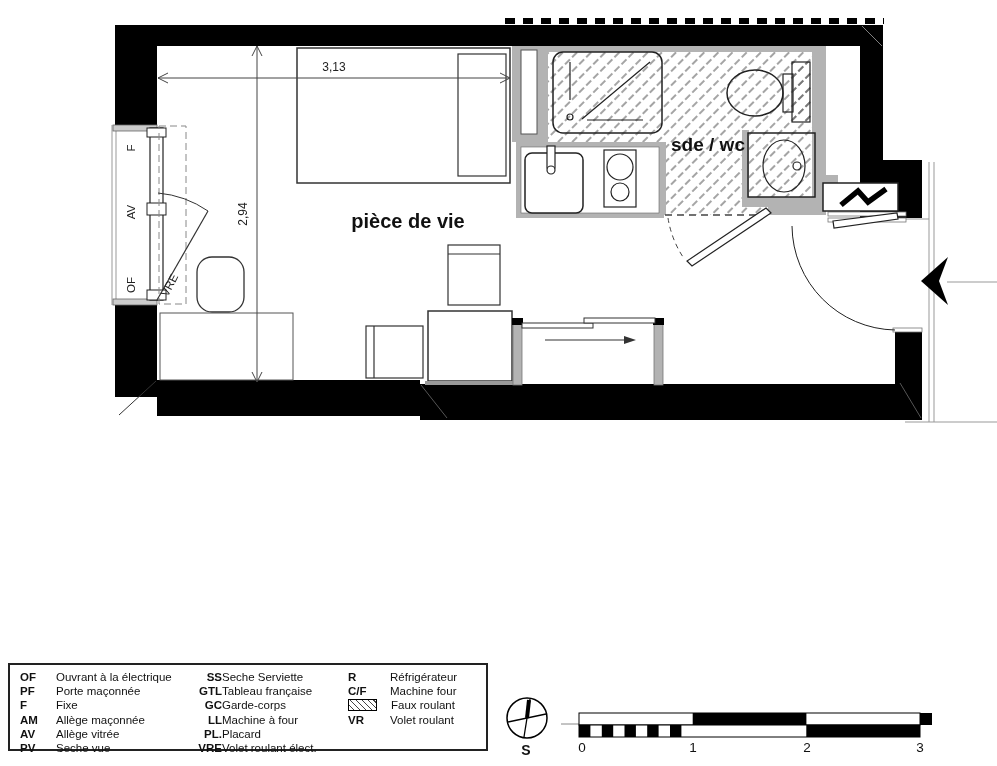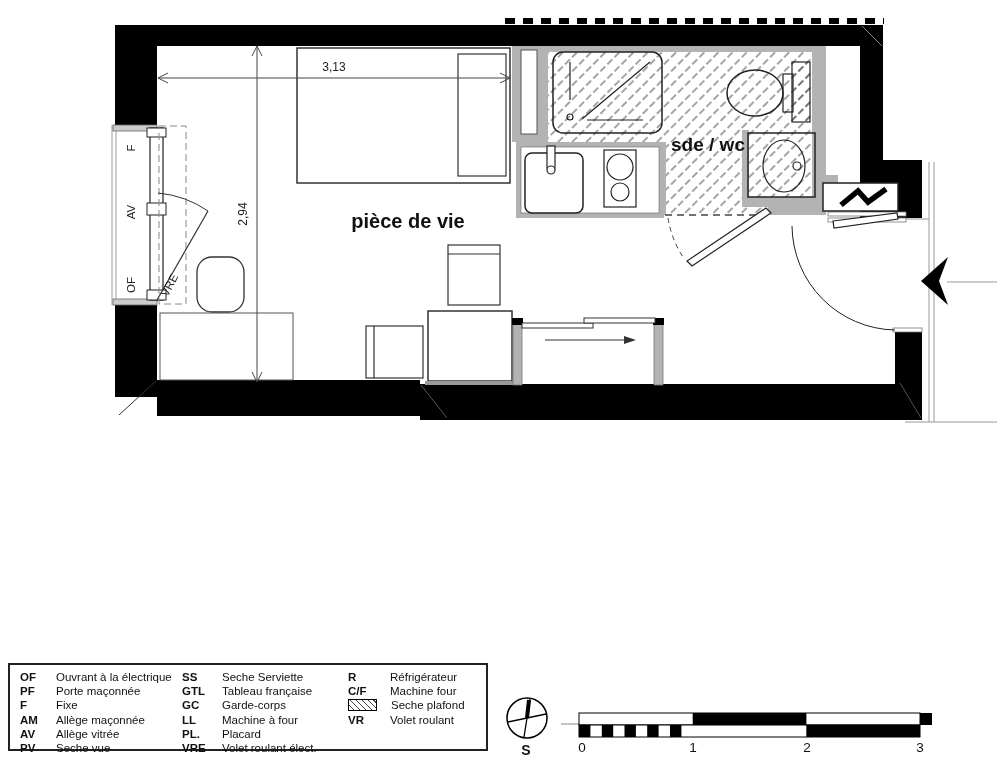--- a/index.html
+++ b/index.html
@@ -7,21 +7,21 @@
   #plan{position:absolute;left:0;top:0;}
   .plan-label{font-weight:bold;fill:#111;}
   .dim-text{fill:#222;}
   .win-label{fill:#222;}
   
   #legend{position:absolute;left:8px;top:663px;width:480px;height:88px;border:2px solid #222;box-sizing:border-box;background:#fff;}
   .lcol{position:absolute;top:5px;}
   .lrow{display:flex;align-items:center;height:14.2px;font-size:11.5px;color:#111;white-space:nowrap;}
   .abbr{font-weight:bold;display:inline-block;}
   #lcol1{left:10px;} #lcol1 .abbr{width:36px;}
-  #lcol2{left:172px;} #lcol2 .abbr{width:40px;}
+  #lcol2{left:172px;} #lcol2 .abbr{width:40px;text-align:right;}
   #lcol3{left:338px;} #lcol3 .abbr{width:42px;}
   .swatch{width:27px;height:10px;border:1px solid #000;margin-right:14px;
           background:repeating-linear-gradient(45deg,#fff 0 3px,#444 3px 4.2px);}
   #scalebar{position:absolute;left:505px;top:693px;}
   .sb-num{font-size:13.5px;fill:#111;}
   .sb-s{font-size:14px;font-weight:bold;fill:#111;}
 </style>
 </head>
 <body>
 
@@ -236,21 +236,21 @@
     <div class="lrow">
         <span class="abbr">R</span>
         <span>Réfrigérateur</span>
       </div>
     <div class="lrow">
         <span class="abbr">C/F</span>
         <span>Machine four</span>
       </div>
     <div class="lrow">
         <span class="swatch"></span>
-        <span>Seche plafond</span>
+        <span>Faux roulant</span>
       </div>
     <div class="lrow">
         <span class="abbr">VR</span>
         <span>Volet roulant</span>
       </div>
   </div>
 </div>
 
 <svg id="scalebar" width="492" height="70" viewBox="0 0 492 70">
   <g>

